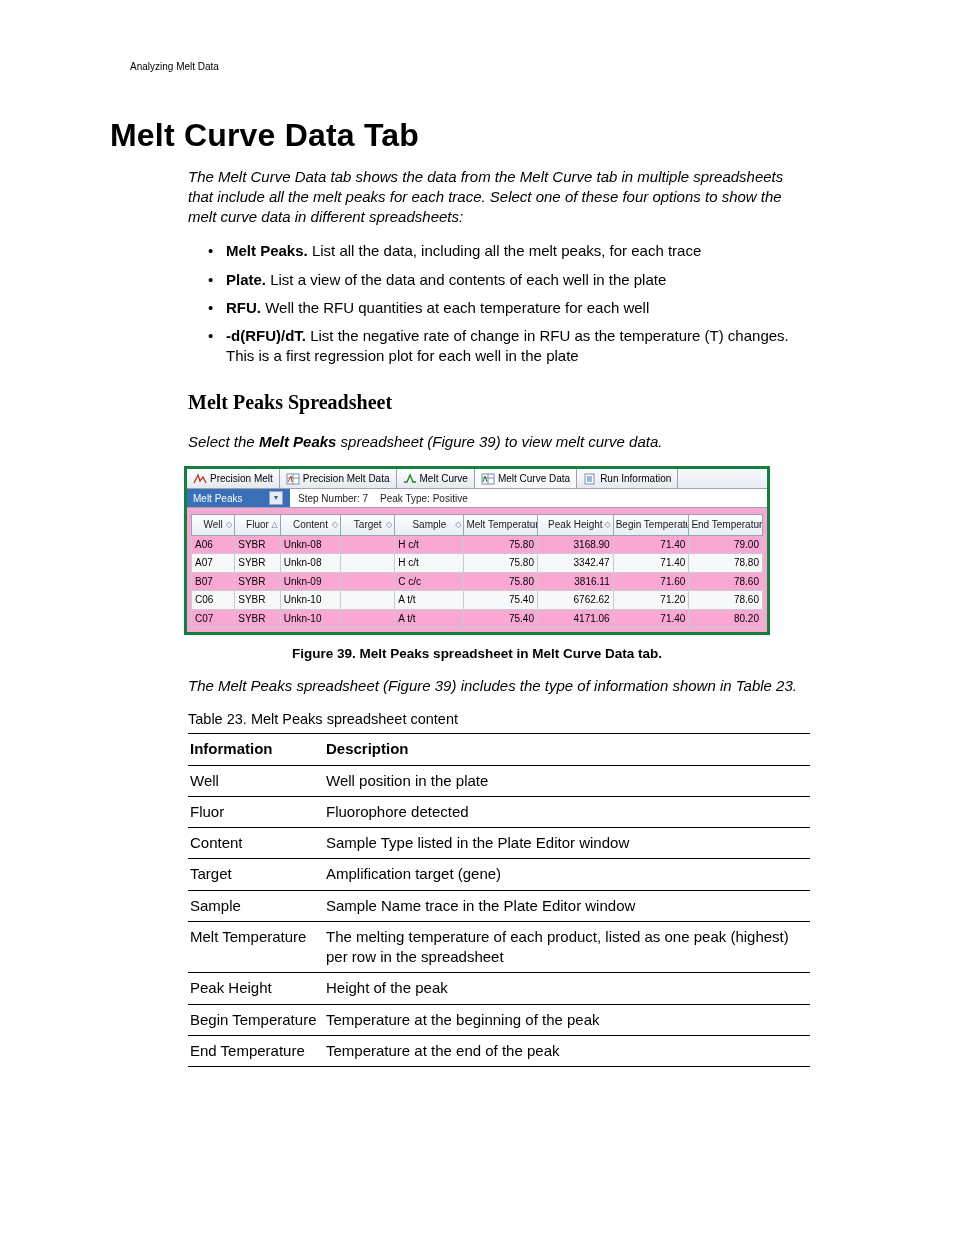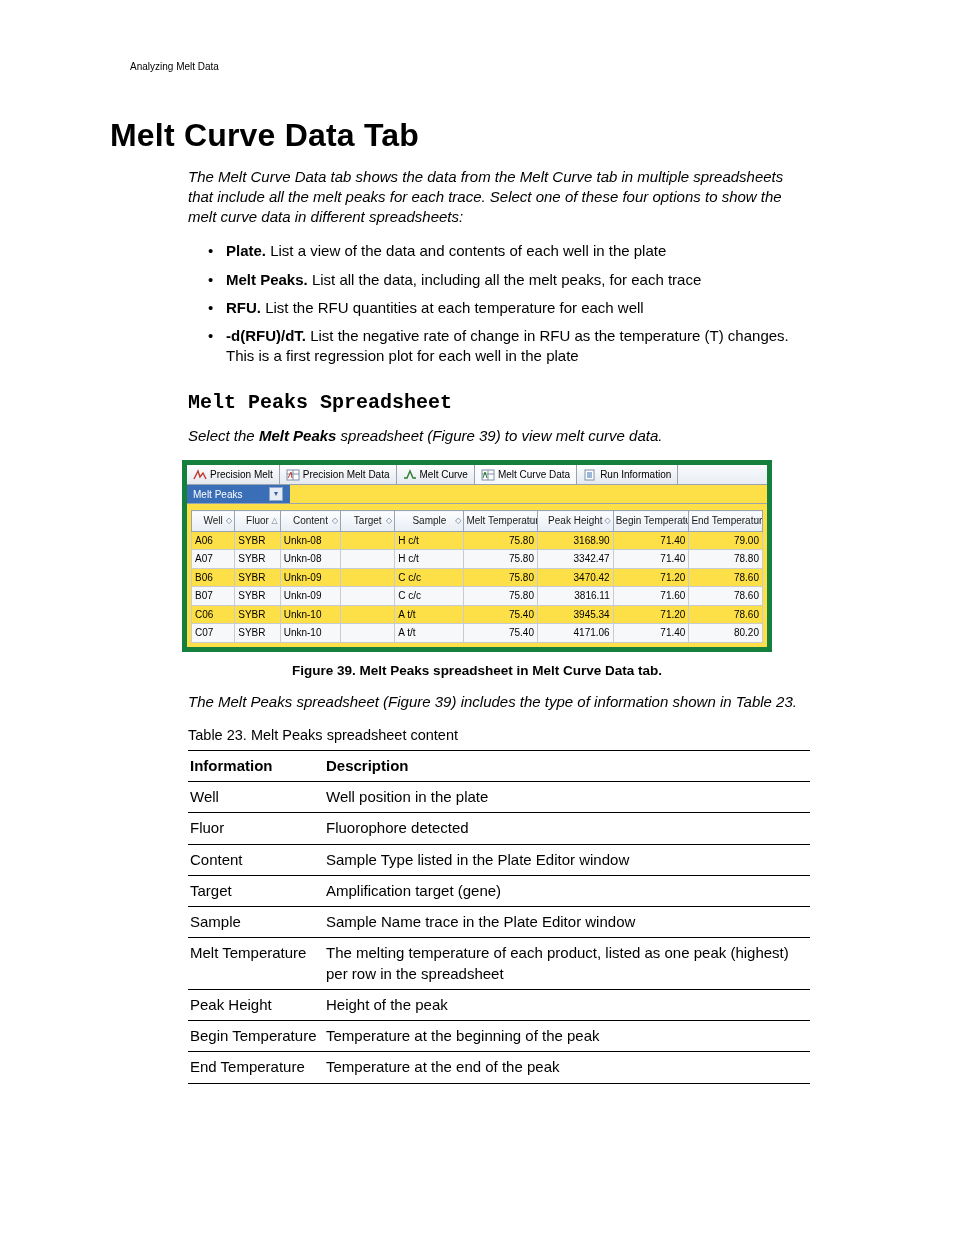--- a/index.html
+++ b/index.html
@@ -42,33 +42,33 @@
     font-size: 15px;
     line-height: 1.35;
   }
   ul.bullets li::before {
     content: "•";
     position: absolute;
     left: 2px;
     top: 0;
   }
   h2.sub-title {
-    font-family: Liberation Mono, monospace;
+    font-family: Liberation Serif, serif;
     font-weight: 900;
     font-size: 20px;
-    margin: 22px 0 10px 100px;
+    margin: 22px 0 16px 100px;
   }
   .bold { font-weight: bold; }
 
   
   .app-figure {
     margin: 10px auto 8px auto;
     width: 580px;
-    border: 5px solid #15803d;
-    background: #fde047;
+    border: 3px solid #15803d;
+    background: #f9a8d4;
     font-size: 10px;
   }
   .app-tabs {
     display: flex;
     background: linear-gradient(#f8fafc, #e9edf3);
     border-bottom: 1px solid #9aa3b0;
   }
   .app-tab {
     display: flex;
     align-items: center;
@@ -209,23 +209,23 @@
 </head>
 <body>
 
 <div class="page-header">Analyzing Melt Data</div>
 
 <h1 class="main-title">Melt Curve Data Tab</h1>
 
 <p class="body-text">The Melt Curve Data tab shows the data from the Melt Curve tab in multiple spreadsheets that include all the melt peaks for each trace. Select one of these four options to show the melt curve data in different spreadsheets:</p>
 
 <ul class="bullets">
+  <li><span class="bold">Melt Peaks.</span><span> List all the data, including all the melt peaks, for each trace</span></li>
   <li><span class="bold">Plate.</span><span> List a view of the data and contents of each well in the plate</span></li>
-  <li><span class="bold">Melt Peaks.</span><span> List all the data, including all the melt peaks, for each trace</span></li>
-  <li><span class="bold">RFU.</span><span> List the RFU quantities at each temperature for each well</span></li>
+  <li><span class="bold">RFU.</span><span> Well the RFU quantities at each temperature for each well</span></li>
   <li><span class="bold">-d(RFU)/dT.</span><span> List the negative rate of change in RFU as the temperature (T) changes. This is a first regression plot for each well in the plate</span></li>
 </ul>
 
 <h2 class="sub-title">Melt Peaks Spreadsheet</h2>
 
 <p class="body-text">
   <span>Select the </span><span class="bold">Melt Peaks</span><span> spreadsheet (Figure 39) to view melt curve data.</span>
 </p>
 
 <div class="app-figure">
@@ -279,20 +279,24 @@
           </svg>
       </span>
       <span>Run Information</span>
     </div>
   </div>
 
   <div class="sub-bar">
     <div class="dropdown">
       <span>Melt Peaks</span>
       <span class="chev">▾</span>
+    </div>
+    <div class="sub-info">
+      <span>Step Number:  7</span>
+      <span>Peak Type:  Positive</span>
     </div>
   </div>
 
   <div class="grid-wrap">
     <table class="grid">
       <colgroup>
         <col class="c-well">
           <col class="c-fluor">
           <col class="c-content">
           <col class="c-target">
@@ -332,49 +336,38 @@
           <td>SYBR</td>
           <td>Unkn-08</td>
           <td></td>
           <td>H c/t</td>
           <td class="num">75.80</td>
           <td class="num">3342.47</td>
           <td class="num">71.40</td>
           <td class="num">78.80</td>
         </tr>
         <tr>
-          <td>B06</td>
-          <td>SYBR</td>
-          <td>Unkn-09</td>
-          <td></td>
-          <td>C c/c</td>
-          <td class="num">75.80</td>
-          <td class="num">3470.42</td>
-          <td class="num">71.20</td>
-          <td class="num">78.60</td>
-        </tr>
-        <tr>
           <td>B07</td>
           <td>SYBR</td>
           <td>Unkn-09</td>
           <td></td>
           <td>C c/c</td>
           <td class="num">75.80</td>
           <td class="num">3816.11</td>
           <td class="num">71.60</td>
           <td class="num">78.60</td>
         </tr>
         <tr>
           <td>C06</td>
           <td>SYBR</td>
           <td>Unkn-10</td>
           <td></td>
           <td>A t/t</td>
           <td class="num">75.40</td>
-          <td class="num">3945.34</td>
+          <td class="num">6762.62</td>
           <td class="num">71.20</td>
           <td class="num">78.60</td>
         </tr>
         <tr>
           <td>C07</td>
           <td>SYBR</td>
           <td>Unkn-10</td>
           <td></td>
           <td>A t/t</td>
           <td class="num">75.40</td>

